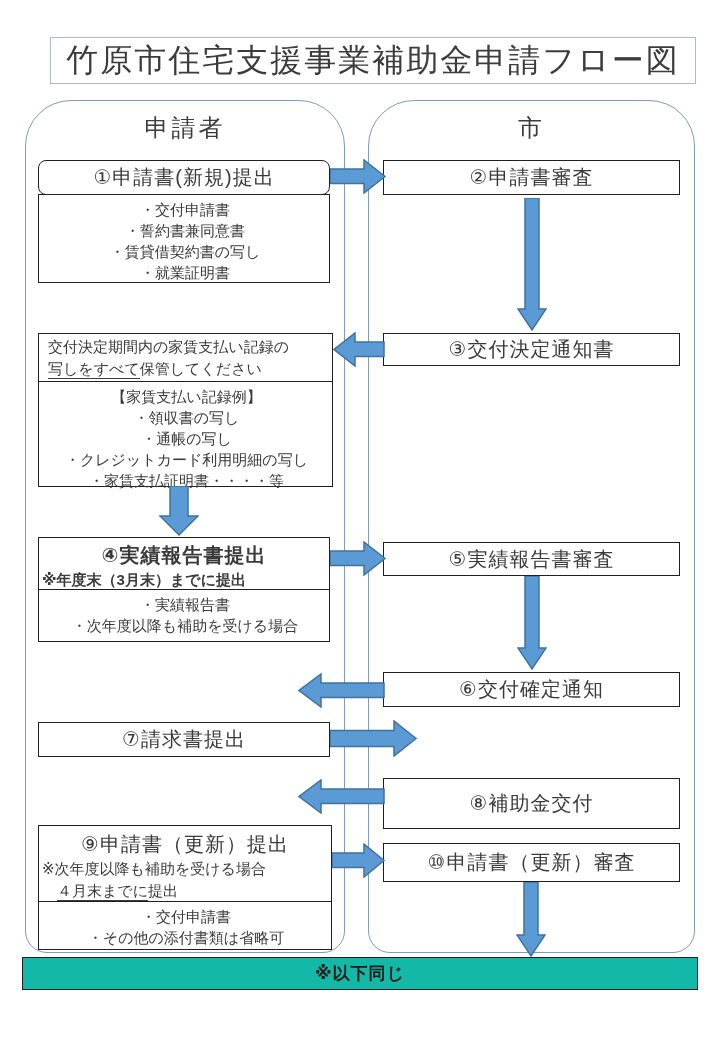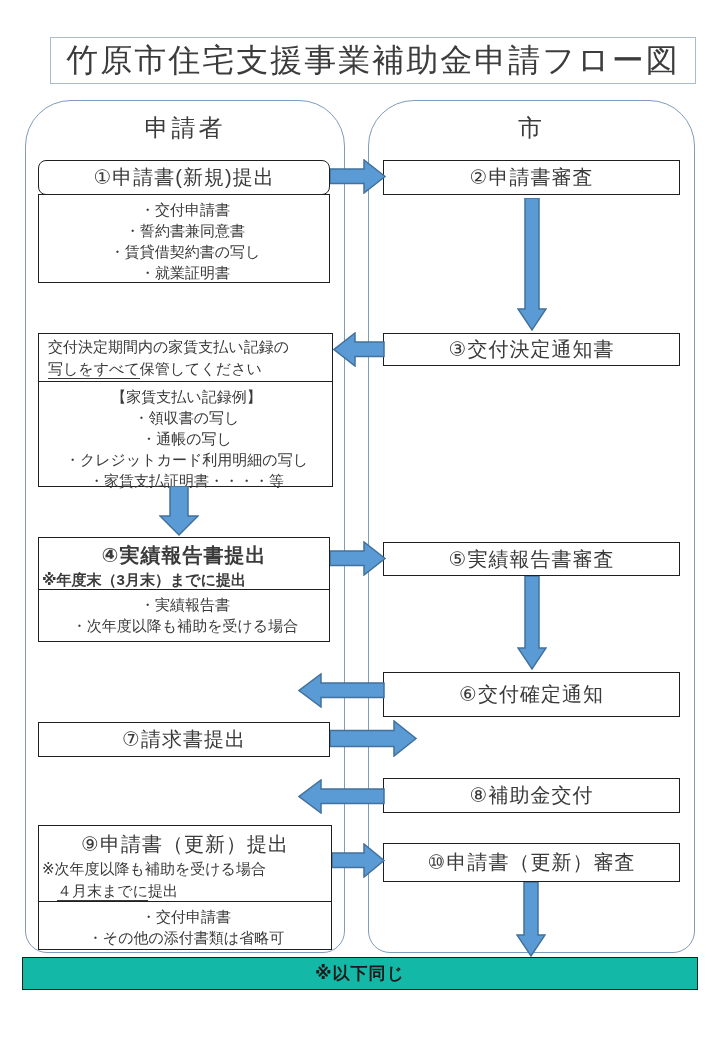--- a/index.html
+++ b/index.html
@@ -98,29 +98,29 @@
   </div>
   <div class="fbox list" style="left:38px;top:588.5px;width:292px;height:53px;">
     <div class="list-line">・実績報告書</div>
     <div class="list-line">・次年度以降も補助を受ける場合</div>
   </div>
 
   <div class="fbox" style="left:383px;top:542px;width:297px;height:34px;">
     <div class="step-title">⑤実績報告書審査</div>
   </div>
 
-  <div class="fbox" style="left:383px;top:672px;width:297px;height:45px;">
+  <div class="fbox" style="left:383px;top:672px;width:297px;height:35px;">
     <div class="step-title">⑥交付確定通知</div>
   </div>
 
   <div class="fbox" style="left:38px;top:722px;width:292px;height:35px;">
     <div class="step-title">⑦請求書提出</div>
   </div>
 
-  <div class="fbox" style="left:383px;top:778px;width:297px;height:35px;">
+  <div class="fbox" style="left:383px;top:778px;width:297px;height:51px;">
     <div class="step-title">⑧補助金交付</div>
   </div>
 
   <div class="fbox" style="left:38px;top:825px;width:294px;height:77px;padding-top:3px;">
     <div class="step-title multi">⑨申請書（更新）提出</div>
     <div class="note-line">※次年度以降も補助を受ける場合</div>
     <div class="note-line"><span>　</span><span class="u">４月末までに</span><span>提出</span></div>
   </div>
   <div class="fbox list" style="left:38px;top:900.5px;width:294px;height:49px;">
     <div class="list-line">・交付申請書</div>

